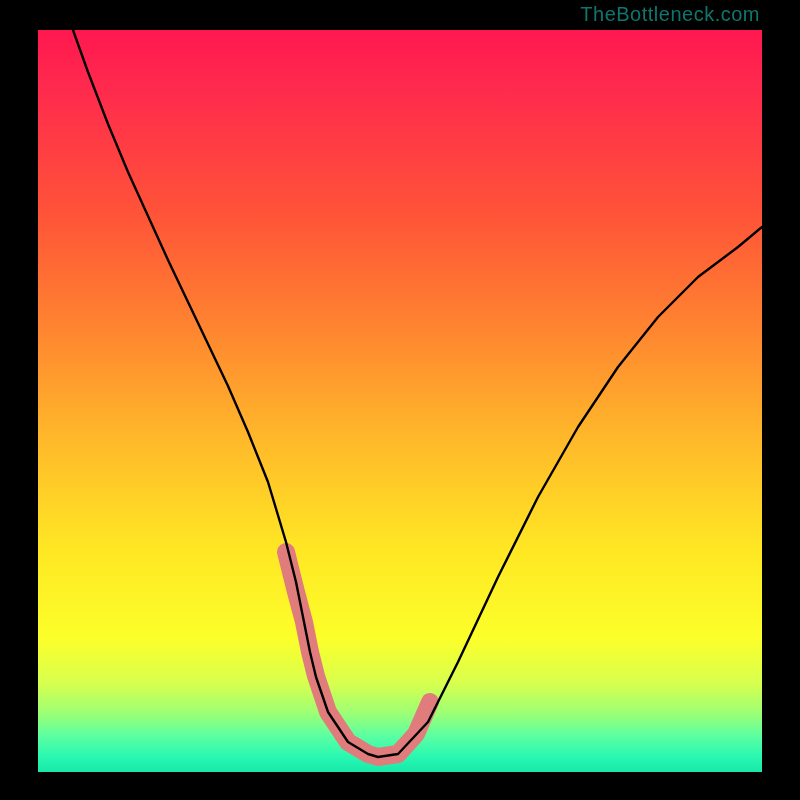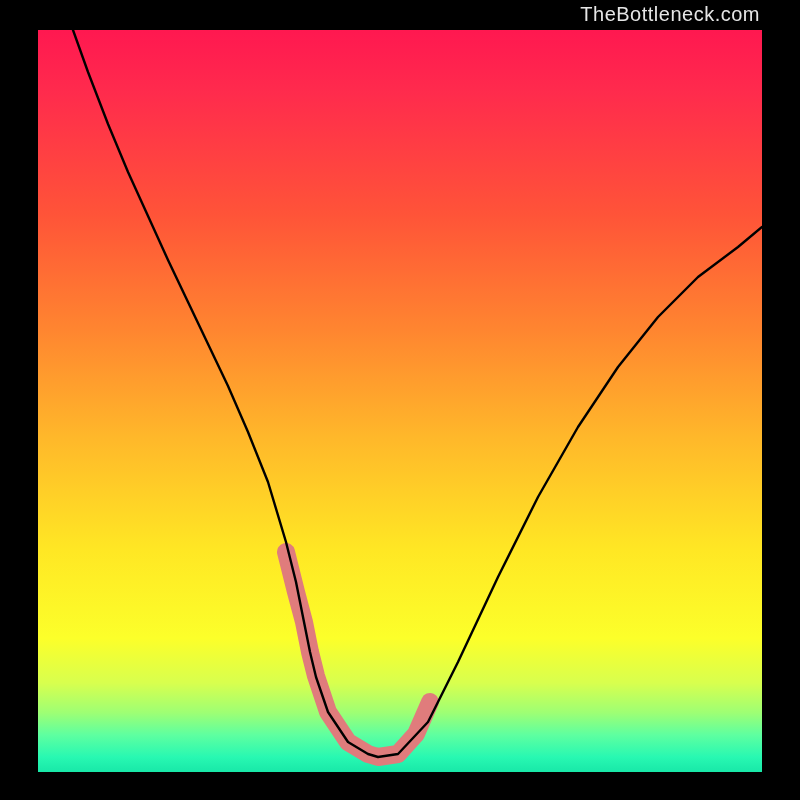--- a/index.html
+++ b/index.html
@@ -46,21 +46,21 @@
     position: absolute;
     left: 0;
     top: 0;
     width: 724px;
     height: 742px;
   }
   .watermark {
     position: absolute;
     top: 3px;
     right: 40px;
-    color: #e5e5e5;
+    color: #0f766e;
     font-size: 20px;
     letter-spacing: 0.5px;
     font-weight: 500;
   }
 </style>
 </head>
 <body>
 
 <div class="frame">
 

